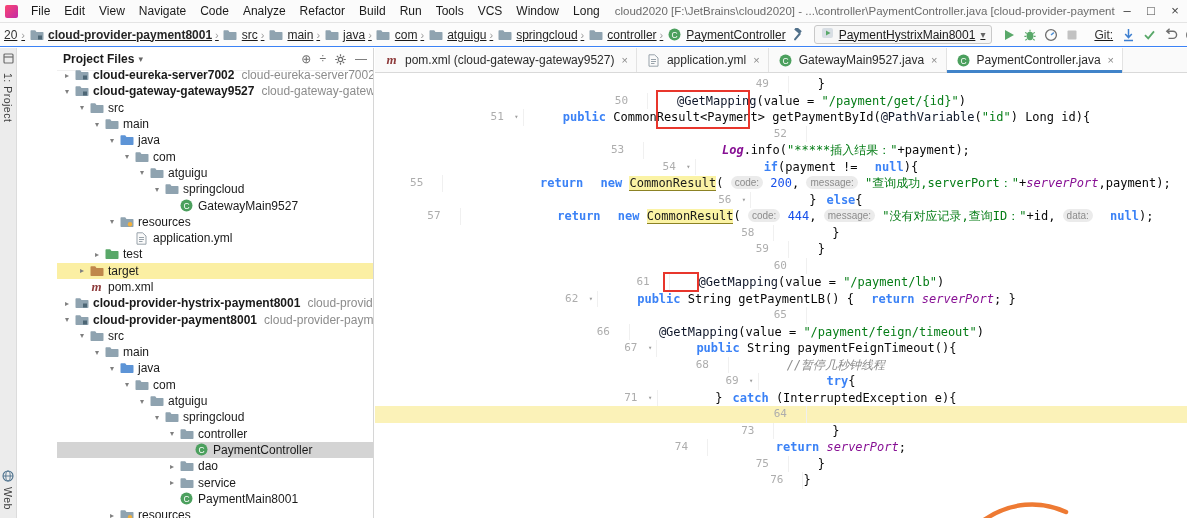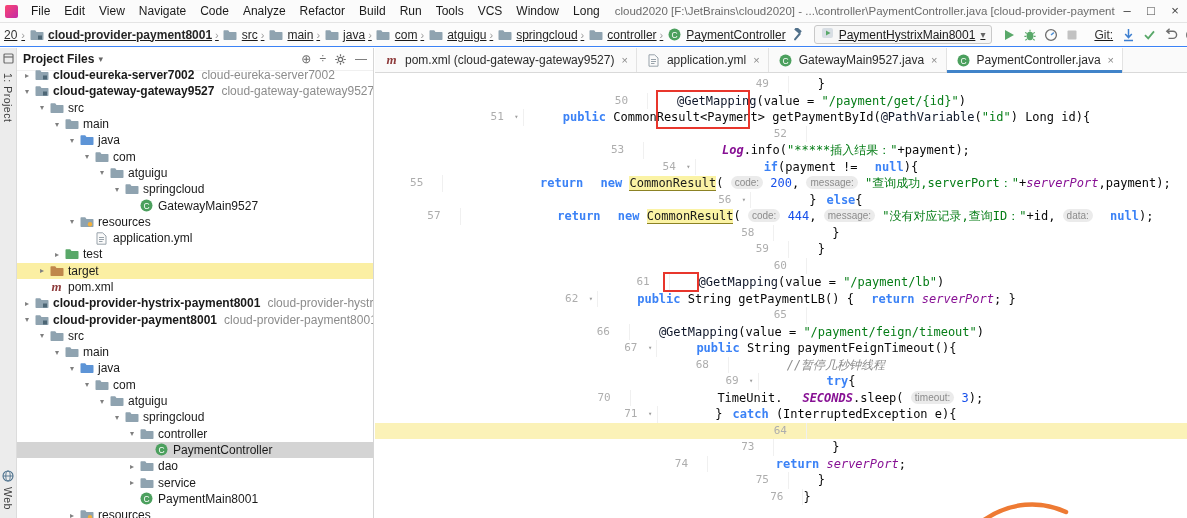--- a/index.html
+++ b/index.html
@@ -27,21 +27,21 @@
   .runcfg .dd { color:#666; font-size:10px; }
   .tool-icon { width:21px; height:21px; display:flex; align-items:center; justify-content:center; }
   .git-label { color:#333; margin:0 3px 0 10px; }
 
   
   .left-strip { position:absolute; left:0; top:48px; bottom:0; width:17px; background:#ececec; border-right:1px solid #dcdcdc; display:flex; flex-direction:column; align-items:center; padding-top:5px; z-index:3; }
   .vlabel { writing-mode:vertical-rl; font-size:10.5px; color:#3c3c3c; margin-top:6px; letter-spacing:.5px; }
   .strip-bottom { margin-top:auto; display:flex; flex-direction:column; align-items:center; padding-bottom:8px; }
 
   
-  .project-panel { position:absolute; left:17px; top:48px; width:357px; bottom:0; background:#fff; border-right:1px solid #d6d6d6; overflow:hidden; }
+  .project-panel { position:absolute; left:17px; top:48px; width:357px; bottom:0; background:#fff; border-right:1px solid #d6d6d6; overflow:hidden;padding-left:40px; }
   .pp-header { height:23px; display:flex; align-items:center; padding:0 6px; border-bottom:1px solid #f0f0f0; }
   .pp-title { font-weight:bold; color:#1a1a1a; }
   .pp-dd { color:#666; font-size:9px; margin-left:4px; }
   .pp-icons { margin-left:auto; display:flex; align-items:center; gap:8px; color:#6e6e6e; font-size:12px; }
   .pp-icons span { display:inline-flex; align-items:center; }
   .tree { margin-top:-4px; }
   .tree-row { height:16.3px; display:flex; align-items:center; white-space:nowrap; overflow:hidden; }
   .tree-row.sel { background:#d4d4d4; }
   .tree-row.warn { background:#fbefa3; }
   .chev { width:12px; flex:none; color:#7f7f7f; font-size:8px; text-align:center; }
@@ -625,21 +625,20 @@
       <div class="code-line"><span class="ln">58</span><span class="fold"></span><span class="code"><span class="tk-plain">        }</span></span></div>
       <div class="code-line"><span class="ln">59</span><span class="fold"></span><span class="code"><span class="tk-plain">    }</span></span></div>
       <div class="code-line"><span class="ln">60</span><span class="fold"></span><span class="code"></span></div>
       <div class="code-line"><span class="ln">61</span><span class="fold"></span><span class="code"><span class="tk-plain">    </span><span class="tk-ann">@GetMapping</span><span class="tk-plain">(value = </span><span class="tk-str">"/payment/lb"</span><span class="tk-plain">)</span></span></div>
       <div class="code-line"><span class="ln">62</span><span class="fold">▾</span><span class="code"><span class="tk-plain">    </span><span class="tk-kw">public</span><span class="tk-plain"> String getPaymentLB() { </span><span class="tk-kw">return</span><span class="tk-plain"> </span><span class="tk-field">serverPort</span><span class="tk-plain">; }</span></span></div>
       <div class="code-line"><span class="ln">65</span><span class="fold"></span><span class="code"></span></div>
       <div class="code-line"><span class="ln">66</span><span class="fold"></span><span class="code"><span class="tk-plain">    </span><span class="tk-ann">@GetMapping</span><span class="tk-plain">(value = </span><span class="tk-str">"/payment/feign/timeout"</span><span class="tk-plain">)</span></span></div>
       <div class="code-line"><span class="ln">67</span><span class="fold">▾</span><span class="code"><span class="tk-plain">    </span><span class="tk-kw">public</span><span class="tk-plain"> String paymentFeignTimeout(){</span></span></div>
       <div class="code-line"><span class="ln">68</span><span class="fold"></span><span class="code"><span class="tk-plain">        </span><span class="tk-cmt">//暂停几秒钟线程</span></span></div>
       <div class="code-line"><span class="ln">69</span><span class="fold">▾</span><span class="code"><span class="tk-plain">        </span><span class="tk-kw">try</span><span class="tk-plain">{</span></span></div>
-      <div class="code-line"><span class="ln">70</span><span class="fold"></span><span class="code"><span class="tk-plain">            TimeUnit.</span><span class="tk-sfield">SECONDS</span><span class="tk-plain">.sleep( </span><span class="tk-hint">timeout:</span><span class="tk-plain"> </span><span class="tk-num">3</span><span class="tk-plain">);</span></span></div>
       <div class="code-line"><span class="ln">71</span><span class="fold">▾</span><span class="code"><span class="tk-plain">        }</span><span class="tk-kw">catch</span><span class="tk-plain"> (InterruptedException e){</span></span></div>
       <div class="code-line line-hl"><span class="ln">64</span><span class="fold"></span></div>
       <div class="code-line"><span class="ln">73</span><span class="fold"></span><span class="code"><span class="tk-plain">        }</span></span></div>
       <div class="code-line"><span class="ln">74</span><span class="fold"></span><span class="code"><span class="tk-plain">        </span><span class="tk-kw">return</span><span class="tk-plain"> </span><span class="tk-field">serverPort</span><span class="tk-plain">;</span></span></div>
       <div class="code-line"><span class="ln">75</span><span class="fold"></span><span class="code"><span class="tk-plain">    }</span></span></div>
       <div class="code-line"><span class="ln">76</span><span class="fold"></span><span class="code"><span class="tk-plain">}</span></span></div>
     </div>
 </div>
 
 <svg class="anno-arc" width="90" height="24">

